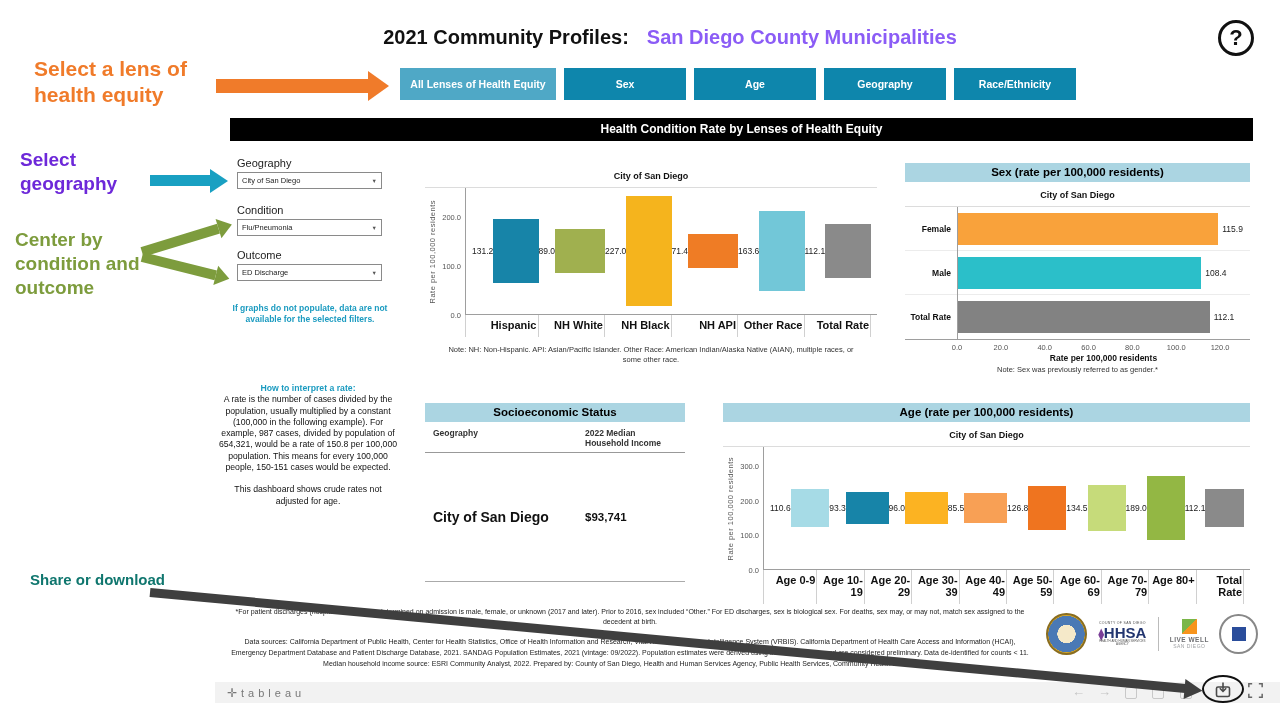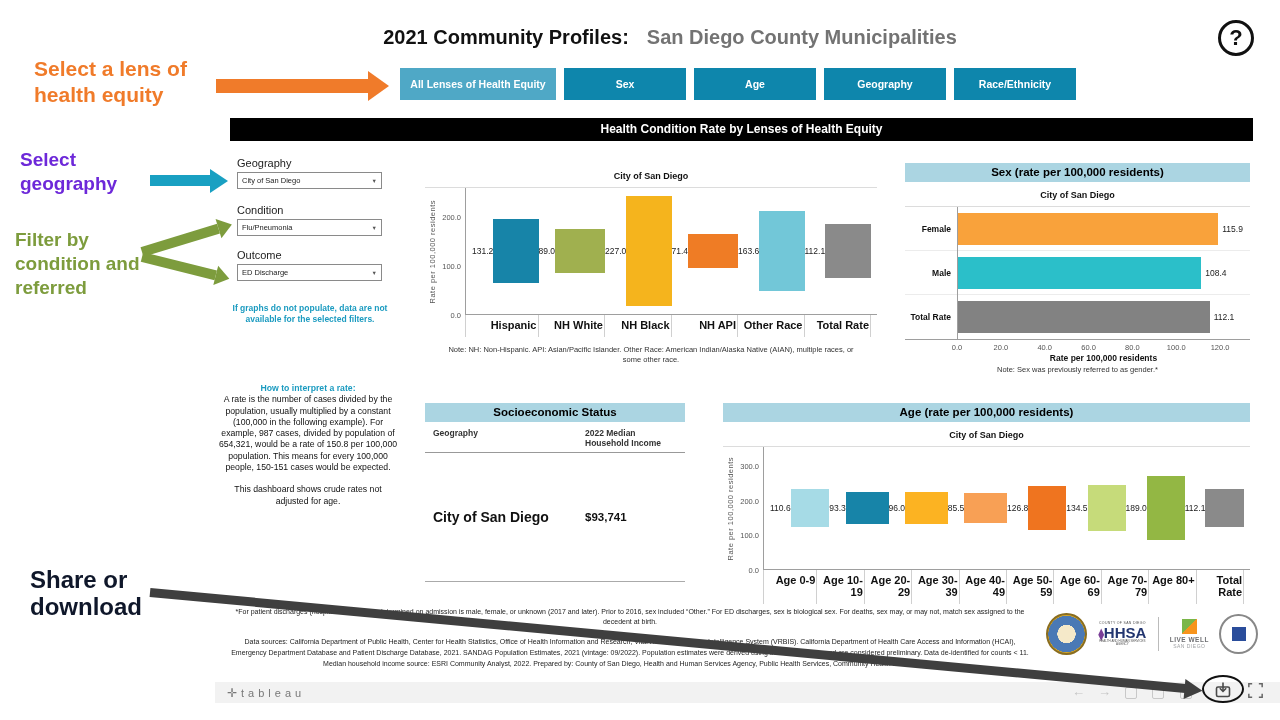--- a/index.html
+++ b/index.html
@@ -2,21 +2,21 @@
 <html><head>
 <meta charset="utf-8">
 <style>
   *{box-sizing:border-box;margin:0;padding:0}
   html,body{width:1280px;height:720px;overflow:hidden}
   body{position:relative;background:#fff;font-family:"Liberation Sans",sans-serif;color:#111}
   .abs{position:absolute}
 
   
   #page-title{left:250px;top:26px;width:840px;text-align:center;font-size:20px;font-weight:bold}
-  #page-title .hl{color:#737373;margin-left:18px}
+  #page-title .hl{color:#8b5cf6;margin-left:18px}
   #help-btn{left:1218px;top:20px;width:36px;height:36px;border:3px solid #111;border-radius:50%;
     text-align:center;font-size:22px;font-weight:bold;line-height:29px;cursor:pointer}
 
   
   #tabs{left:400px;top:68px;height:32px;display:flex;gap:8px}
   .tab{background:#0E86AC;color:#fff;font-weight:bold;font-size:10.5px;width:122px;
     display:flex;align-items:center;justify-content:center;text-align:center;cursor:pointer}
   .tab.first{width:156px}
   .tab.active{background:#4FA8C6}
 
@@ -107,21 +107,21 @@
   #toolbar{left:215px;top:682px;width:1065px;height:21px;background:#f2f2f2;display:flex;align-items:center;padding:0 12px}
   .brand{color:#787878;font-size:12px;display:flex;align-items:center;gap:4px}
   .brand .word{letter-spacing:4px;font-size:11px}
   .tb-ico{position:absolute;top:684px;color:#c4c4c4;font-size:13px;line-height:16px;cursor:pointer}
   .ghost{width:12px;height:12px;border:1px solid #c8c8c8;border-radius:2px}
 
   
   #ann-lens{left:34px;top:56px;width:200px;font-size:21px;font-weight:bold;color:#F07B2A;line-height:26px}
   #ann-geo{left:20px;top:148px;width:130px;font-size:19px;font-weight:bold;color:#6d28d9;line-height:24px}
   #ann-filter{left:15px;top:228px;width:140px;font-size:19px;font-weight:bold;color:#7D9C3D;line-height:24px}
-  #ann-share{left:30px;top:566px;width:160px;font-size:24px;font-weight:bold;color:#0f172a;line-height:27px}
+  #ann-share{left:30px;top:566px;width:160px;font-size:15px;font-weight:bold;color:#0f766e;line-height:27px}
 
   .arrow-bar{position:absolute}
   .head-right{position:absolute;top:50%;transform:translateY(-50%)}
   #lens-arrow{left:216px;top:79px;width:152px;height:14px;background:#F07B2A}
   #lens-arrow .head-right{right:-21px;border-left:21px solid #F07B2A;border-top:15px solid transparent;border-bottom:15px solid transparent}
   #geo-arrow{left:150px;top:175px;width:60px;height:11px;background:#19A0C2}
   #geo-arrow .head-right{right:-18px;border-left:18px solid #19A0C2;border-top:12px solid transparent;border-bottom:12px solid transparent}
   #filter-arrow-up{left:142px;top:247px;width:80px;height:10px;background:#7D9C3D;transform:rotate(-17deg);transform-origin:left center}
   #filter-arrow-up .head-right{right:-14px;border-left:14px solid #7D9C3D;border-top:10px solid transparent;border-bottom:10px solid transparent}
   #filter-arrow-dn{left:142px;top:252px;width:76px;height:10px;background:#7D9C3D;transform:rotate(14deg);transform-origin:left center}
@@ -389,21 +389,21 @@
 <div class="abs" id="ann-lens">Select a lens of health equity</div>
 <div class="abs arrow-bar" id="lens-arrow">
     <div class="head-right"></div>
   </div>
 
 <div class="abs" id="ann-geo">Select geography</div>
 <div class="abs arrow-bar" id="geo-arrow">
     <div class="head-right"></div>
   </div>
 
-<div class="abs" id="ann-filter">Filter by condition and referred</div>
+<div class="abs" id="ann-filter">Center by condition and outcome</div>
 <div class="abs arrow-bar" id="filter-arrow-up">
     <div class="head-right"></div>
   </div>
 <div class="abs arrow-bar" id="filter-arrow-dn">
     <div class="head-right"></div>
   </div>
 
 <div class="abs" id="ann-share">Share or download</div>
 <div class="abs arrow-bar" id="big-arrow">
     <div class="head-right"></div>

